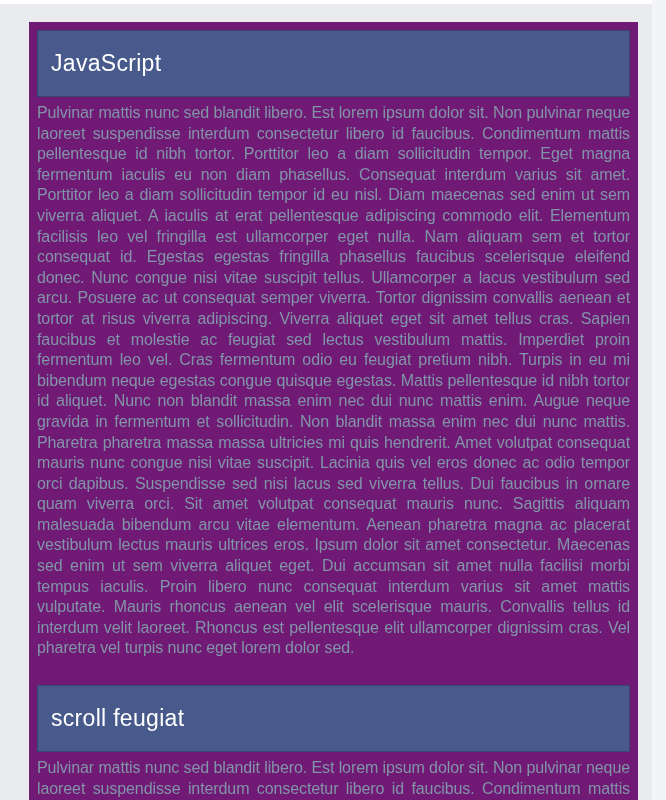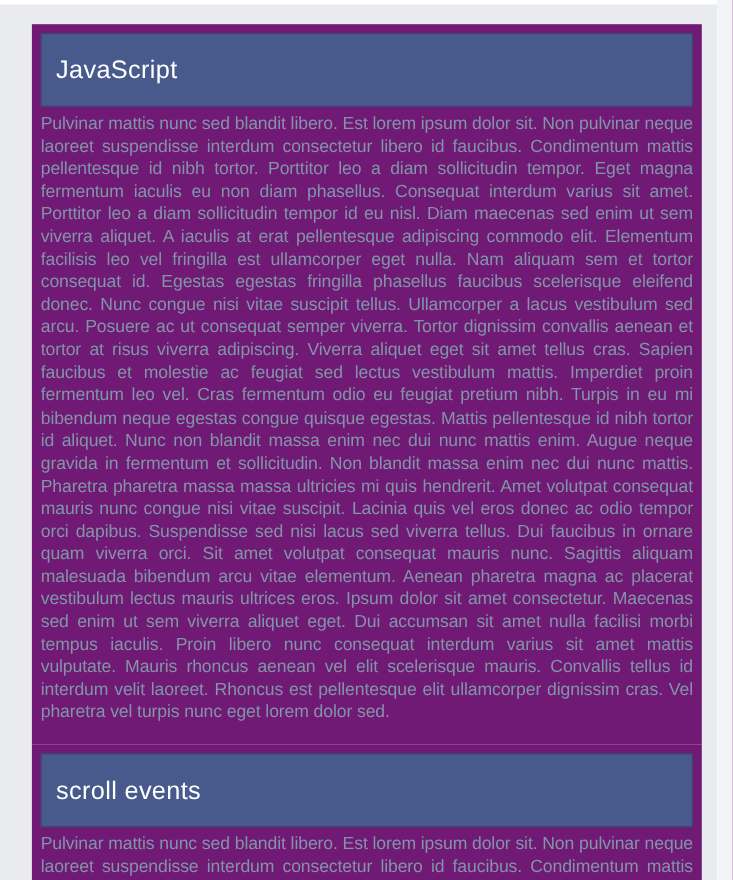--- a/index.html
+++ b/index.html
@@ -83,20 +83,20 @@
 
   <section class="card">
     <header class="card-header">
       <h1 class="card-title">JavaScript</h1>
     </header>
     <p class="card-body">Pulvinar mattis nunc sed blandit libero. Est lorem ipsum dolor sit. Non pulvinar neque laoreet suspendisse interdum consectetur libero id faucibus. Condimentum mattis pellentesque id nibh tortor. Porttitor leo a diam sollicitudin tempor. Eget magna fermentum iaculis eu non diam phasellus. Consequat interdum varius sit amet. Porttitor leo a diam sollicitudin tempor id eu nisl. Diam maecenas sed enim ut sem viverra aliquet. A iaculis at erat pellentesque adipiscing commodo elit. Elementum facilisis leo vel fringilla est ullamcorper eget nulla. Nam aliquam sem et tortor consequat id. Egestas egestas fringilla phasellus faucibus scelerisque eleifend donec. Nunc congue nisi vitae suscipit tellus. Ullamcorper a lacus vestibulum sed arcu. Posuere ac ut consequat semper viverra. Tortor dignissim convallis aenean et tortor at risus viverra adipiscing. Viverra aliquet eget sit amet tellus cras. Sapien faucibus et molestie ac feugiat sed lectus vestibulum mattis. Imperdiet proin fermentum leo vel. Cras fermentum odio eu feugiat pretium nibh. Turpis in eu mi bibendum neque egestas congue quisque egestas. Mattis pellentesque id nibh tortor id aliquet. Nunc non blandit massa enim nec dui nunc mattis enim. Augue neque gravida in fermentum et sollicitudin. Non blandit massa enim nec dui nunc mattis. Pharetra pharetra massa massa ultricies mi quis hendrerit. Amet volutpat consequat mauris nunc congue nisi vitae suscipit. Lacinia quis vel eros donec ac odio tempor orci dapibus. Suspendisse sed nisi lacus sed viverra tellus. Dui faucibus in ornare quam viverra orci. Sit amet volutpat consequat mauris nunc. Sagittis aliquam malesuada bibendum arcu vitae elementum. Aenean pharetra magna ac placerat vestibulum lectus mauris ultrices eros. Ipsum dolor sit amet consectetur. Maecenas sed enim ut sem viverra aliquet eget. Dui accumsan sit amet nulla facilisi morbi tempus iaculis. Proin libero nunc consequat interdum varius sit amet mattis vulputate. Mauris rhoncus aenean vel elit scelerisque mauris. Convallis tellus id interdum velit laoreet. Rhoncus est pellentesque elit ullamcorper dignissim cras. Vel pharetra vel turpis nunc eget lorem dolor sed.</p>
   </section>
 
   <section class="card">
     <header class="card-header">
-      <h1 class="card-title">scroll events</h1>
+      <h1 class="card-title">scroll feugiat</h1>
     </header>
     <p class="card-body">Pulvinar mattis nunc sed blandit libero. Est lorem ipsum dolor sit. Non pulvinar neque laoreet suspendisse interdum consectetur libero id faucibus. Condimentum mattis pellentesque id nibh tortor. Porttitor leo a diam sollicitudin tempor. Eget magna fermentum iaculis eu non diam phasellus. Consequat interdum varius sit amet. Porttitor leo a diam sollicitudin tempor id eu nisl. Diam maecenas sed enim ut sem viverra aliquet. A iaculis at erat pellentesque adipiscing commodo elit. Elementum facilisis leo vel fringilla est ullamcorper eget nulla. Nam aliquam sem et tortor consequat id. Egestas egestas fringilla phasellus faucibus scelerisque eleifend donec. Nunc congue nisi vitae suscipit tellus. Ullamcorper a lacus vestibulum sed arcu. Posuere ac ut consequat semper viverra. Tortor dignissim convallis aenean et tortor at risus viverra adipiscing. Viverra aliquet eget sit amet tellus cras. Sapien faucibus et molestie ac feugiat sed lectus vestibulum mattis. Imperdiet proin fermentum leo vel. Cras fermentum odio eu feugiat pretium nibh. Turpis in eu mi bibendum neque egestas congue quisque egestas.</p>
   </section>
 
 </div>
 
 <div class="scrollbar-track"></div>
 
 </body></html>

